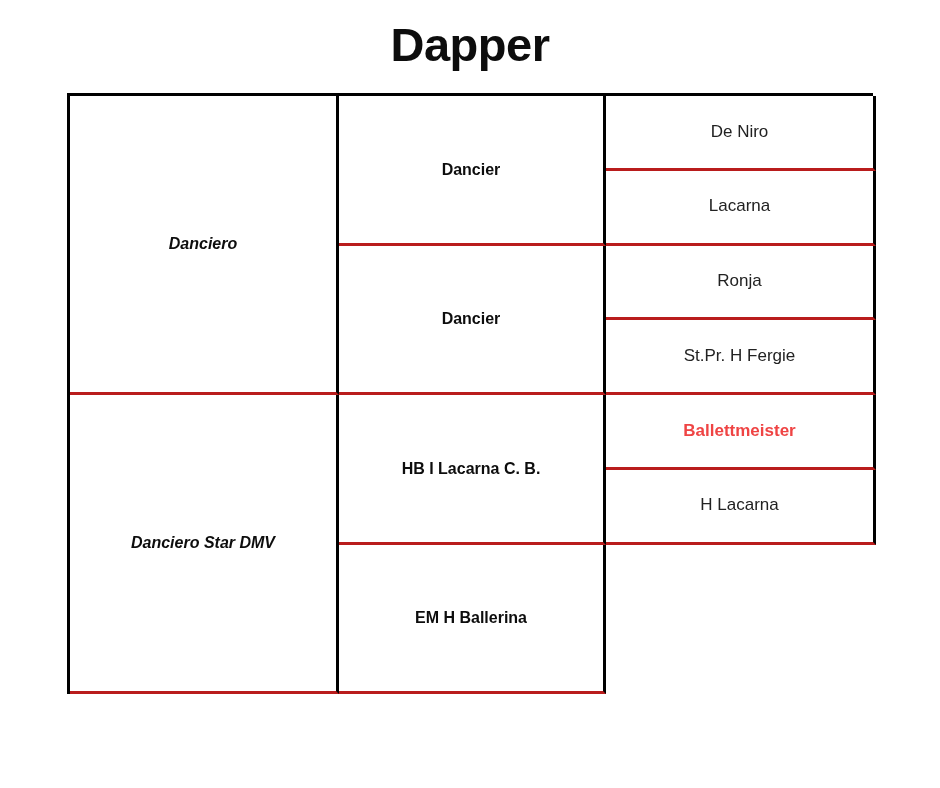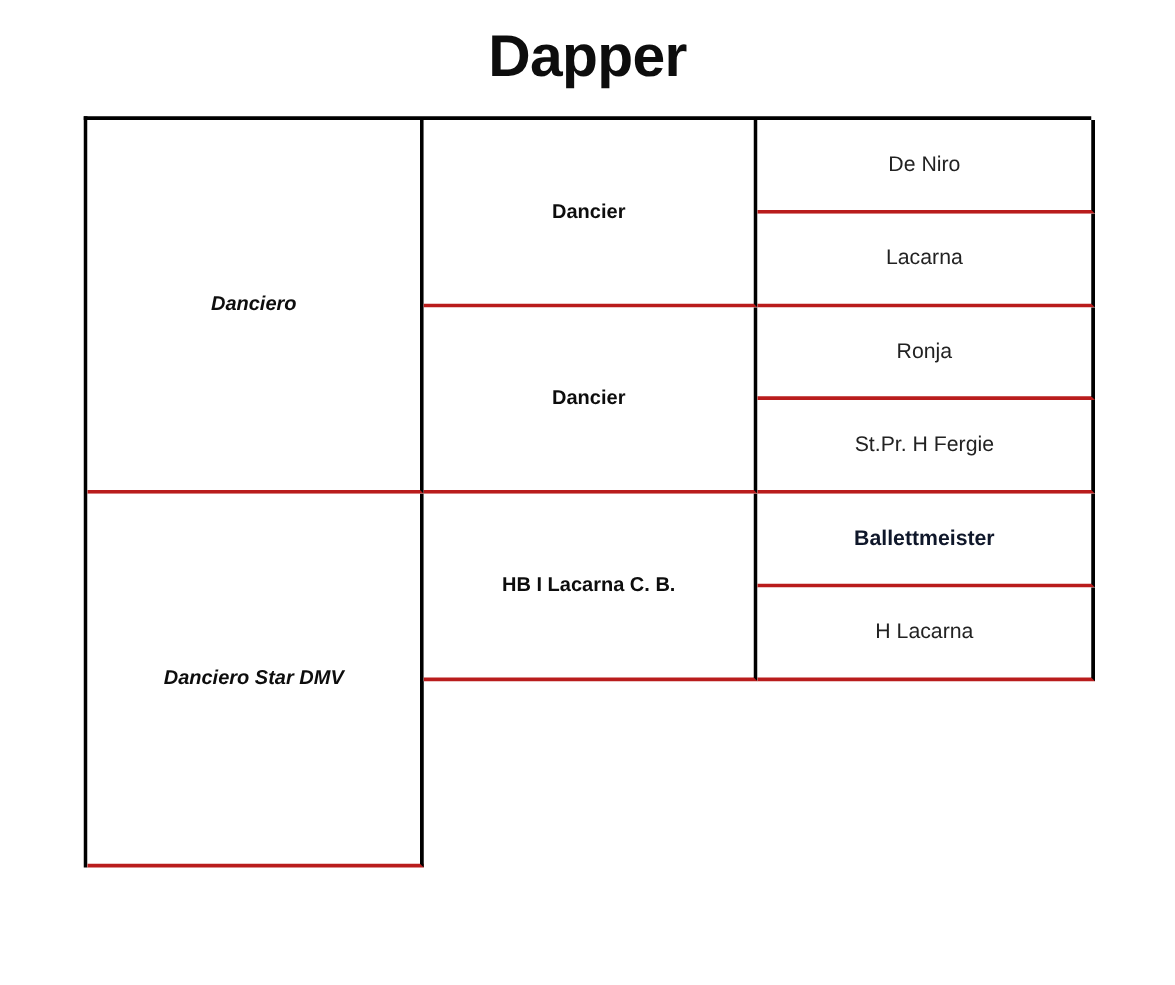--- a/index.html
+++ b/index.html
@@ -90,21 +90,21 @@
 
   
   #col-generation-3 .cell-label {
     font-size: 17px;
     font-weight: 400;
     color: #222222;
   }
 
   #col-generation-3 .cell-label.is-bold {
     font-weight: 700;
-    color: #0f172a;
+    color: #ef4444;
   }
 </style>
 </head>
 <body>
 
 <div id="pedigree-page">
 
   <div id="chart-title">Dapper</div>
 
   <div id="pedigree-table">
@@ -121,20 +121,23 @@
     <div class="ped-col" id="col-generation-2">
       <div class="ped-cell">
         <span class="cell-label is-bold">Dancier</span>
       </div>
       <div class="ped-cell">
         <span class="cell-label is-bold">Dancier</span>
       </div>
       <div class="ped-cell">
         <span class="cell-label is-bold">HB I Lacarna C. B.</span>
       </div>
+      <div class="ped-cell">
+        <span class="cell-label is-bold">EM H Ballerina</span>
+      </div>
     </div>
 
     <div class="ped-col" id="col-generation-3">
       <div class="ped-cell">
         <span class="cell-label">De Niro</span>
       </div>
       <div class="ped-cell">
         <span class="cell-label">Lacarna</span>
       </div>
       <div class="ped-cell">

